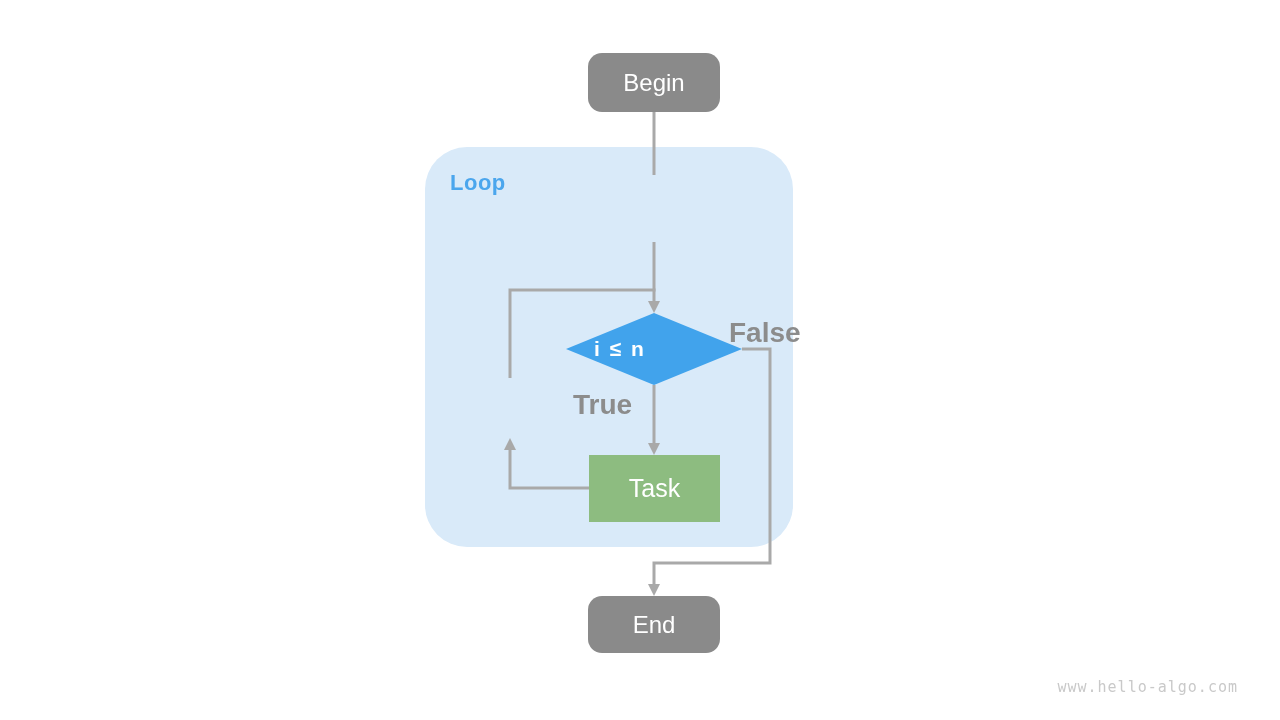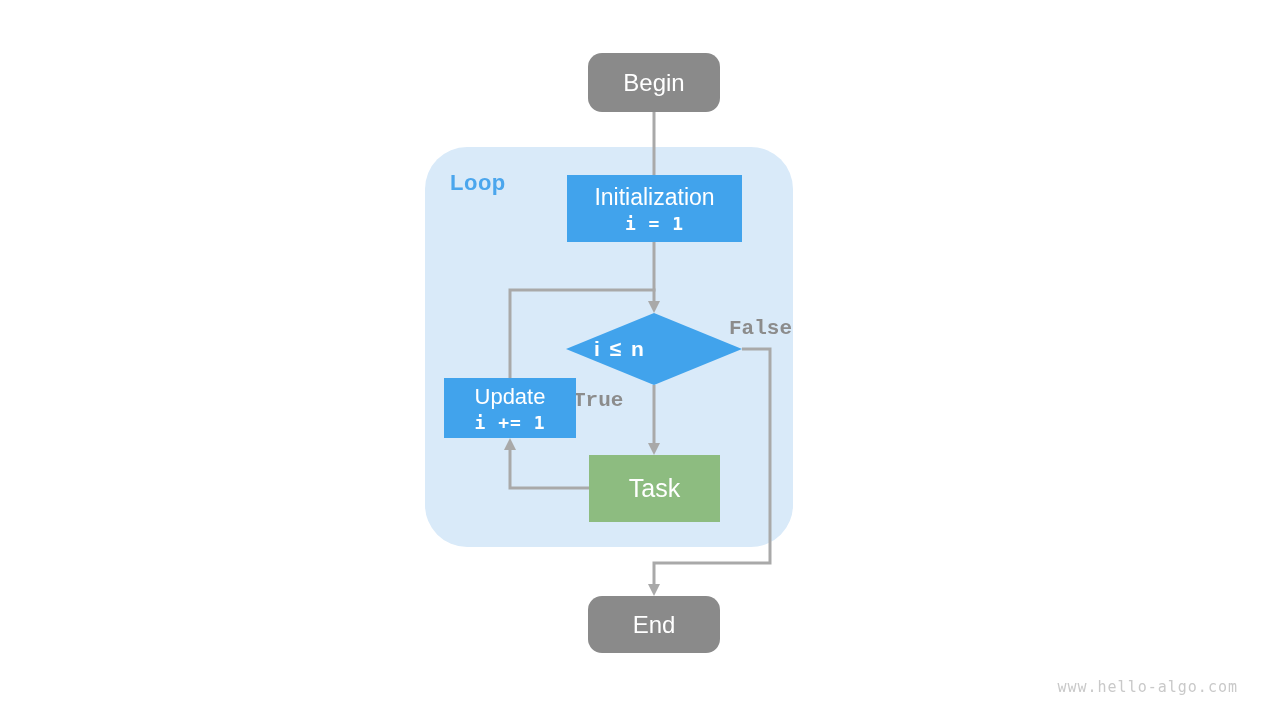--- a/index.html
+++ b/index.html
@@ -112,25 +112,24 @@
     color: #ffffff;
     font-family: Liberation Sans, sans-serif;
     font-weight: 600;
     font-size: 21px;
     letter-spacing: 2px;
     z-index: 3;
   }
 
   .edge-label {
     position: absolute;
-    font-size: 21px;
+    font-size: 28px;
     font-weight: bold;
     color: var(--label-gray);
     z-index: 3;
-    font-family: Liberation Mono, monospace;
   }
   .edge-label-true  { left: 573px; top: 389px; }
   .edge-label-false { left: 729px; top: 317px; }
 
   .watermark {
     position: absolute;
     right: 42px; top: 678px;
     font-family: "DejaVu Sans Mono", monospace;
     font-size: 15px;
     color: var(--watermark-gray);
@@ -165,34 +164,26 @@
     <path class="flow-line" d="M742,349 L770,349 L770,563 L654,563 L654,589"></path>
     <polygon class="arrow-head" points="654,596 648,584 660,584"></polygon>
 
     <polygon class="diamond-shape" points="566,349 654,313 742,349 654,385"></polygon>
   </svg>
 
   <div class="node node-terminal node-begin">
     <span>Begin</span>
   </div>
 
-  <div class="node node-process node-init">
-    <span>Initialization</span>
-    <span class="node-code">i = 1</span>
-  </div>
 
   <div class="diamond-text">i ≤ n</div>
 
   <div class="edge-label edge-label-false">False</div>
   <div class="edge-label edge-label-true">True</div>
 
-  <div class="node node-process node-update">
-    <span>Update</span>
-    <span class="node-code">i += 1</span>
-  </div>
 
   <div class="node node-terminal node-end">
     <span>End</span>
   </div>
 
   <div class="node node-task">
     <span>Task</span>
   </div>
 
   <div class="watermark">www.hello-algo.com</div>

